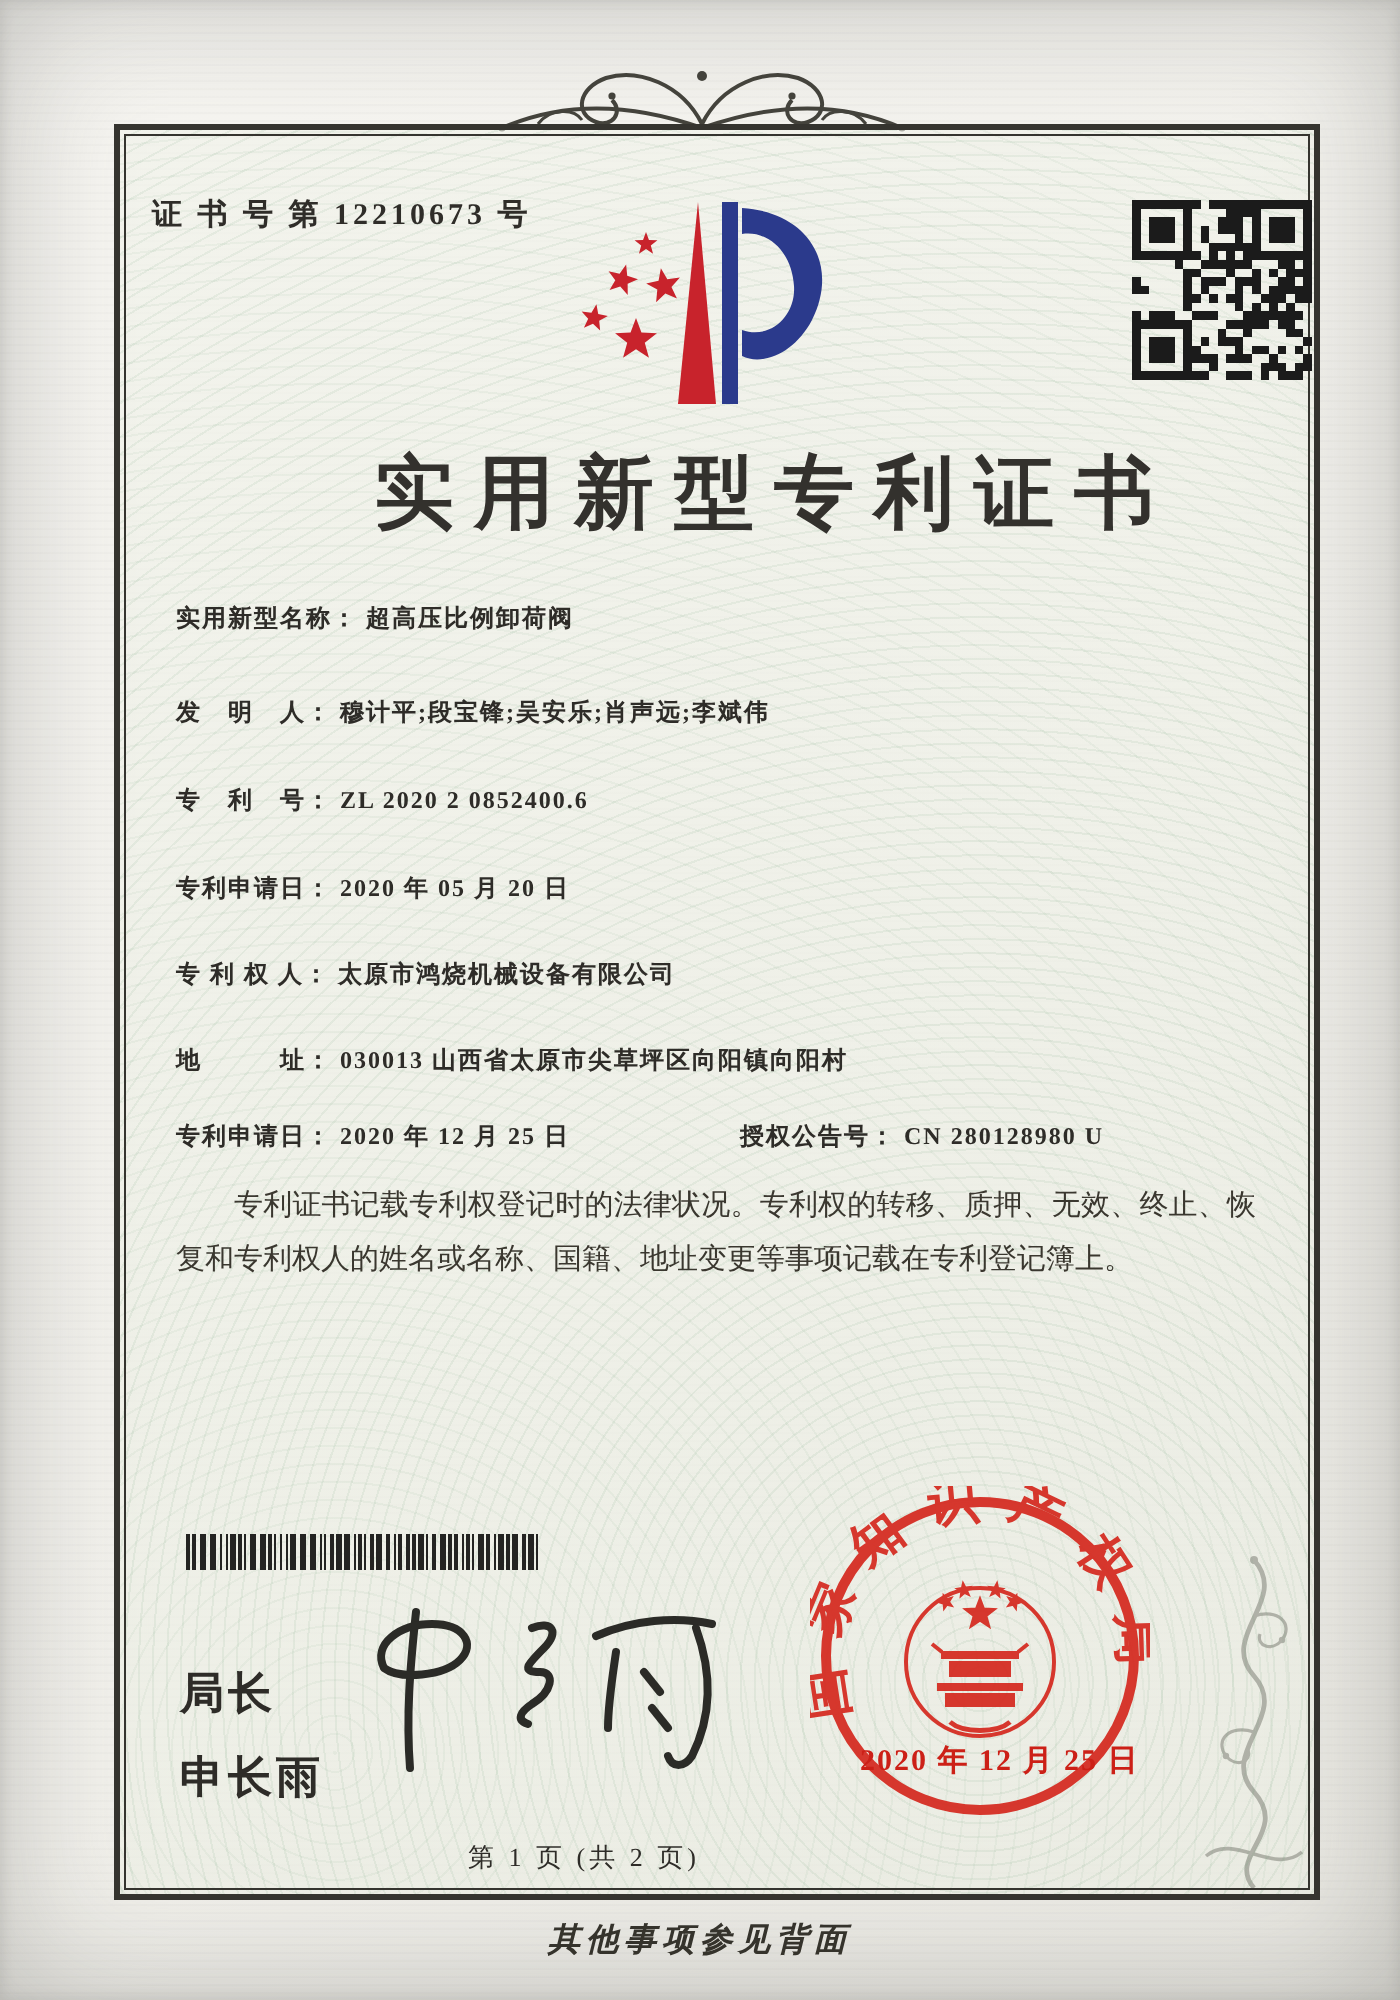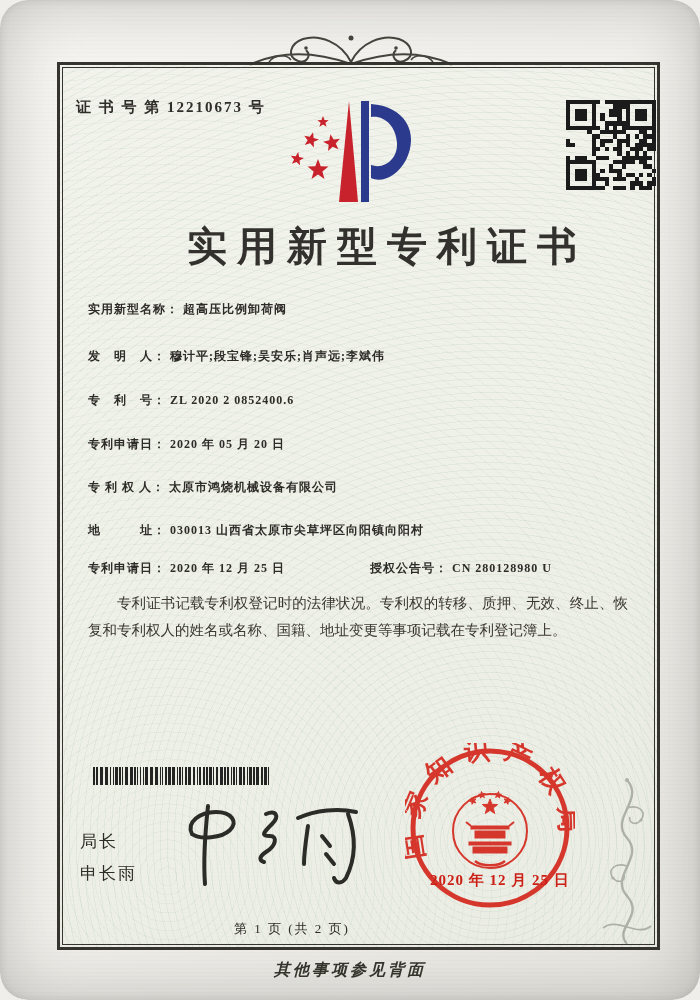--- a/index.html
+++ b/index.html
@@ -7,21 +7,20 @@
     width:700px;height:1000px;overflow:hidden;
     font-family:"Liberation Serif","DejaVu Serif",serif;
     background:#efeeea;
   }
   .page{
     position:relative;width:700px;height:1000px;
     background:
       repeating-linear-gradient(180deg, rgba(0,0,0,0.015) 0 1px, transparent 1px 4px),
       linear-gradient(135deg,#f7f6f2 0%,#f2f1ec 55%,#e9e8e2 100%);
     box-shadow:inset 0 0 70px rgba(90,90,85,0.35), inset 0 0 8px rgba(60,60,55,0.15);
-    border-radius:28px;
   }
   
   .frame{
     position:absolute;left:57px;top:62px;width:603px;height:888px;
     border:3px solid #35342f;box-sizing:border-box;
     background:
       repeating-radial-gradient(circle at 72% 88%, rgba(110,160,120,0.10) 0 1px, transparent 1px 7px),
       repeating-radial-gradient(circle at 18% 92%, rgba(110,160,120,0.07) 0 1px, transparent 1px 9px),
       linear-gradient(180deg, rgba(240,242,233,0.6), rgba(235,238,227,0.6));
   }
@@ -36,21 +35,21 @@
   .fields{position:absolute;left:88px;top:0;width:560px;}
   .frow{position:absolute;left:0;white-space:nowrap;font-size:12px;font-weight:600;color:#2e2c28;letter-spacing:1px;text-align:center;}
   .frow .lab{margin-right:4px;}
   .grant-no{position:absolute;left:282px;top:0;}
   .paras{
     position:absolute;left:88px;top:590px;width:540px;
     font-size:14.5px;line-height:1.85;color:#3a372f;text-align:justify;
   }
   .paras p{margin:0;text-indent:2em;}
   .barcode{position:absolute;left:93px;top:767px;width:178px;height:18px;}
-  .sig-block{position:absolute;left:80px;top:826px;font-size:17px;font-weight:400;color:#2e2c28;letter-spacing:2px;line-height:1.9;}
+  .sig-block{position:absolute;left:90px;top:826px;font-size:22px;font-weight:700;color:#2e2c28;letter-spacing:2px;line-height:1.9;}
   .signature{position:absolute;left:180px;top:792px;width:200px;height:100px;}
   .seal{position:absolute;left:405px;top:743px;width:170px;height:170px;opacity:0.92;}
   .seal-date{
     position:absolute;left:430px;top:871px;font-size:15px;font-weight:700;
     color:#cc2017;letter-spacing:1px;z-index:5;
   }
   .page-note{position:absolute;left:0;top:920px;width:584px;text-align:center;font-size:13px;color:#2e2c28;letter-spacing:2px;}
   .back-note{position:absolute;left:0;top:960px;width:700px;text-align:center;font-size:16px;font-weight:600;color:#35332c;letter-spacing:3px;font-style:italic;}
   .orn-top{position:absolute;left:245px;top:24px;width:212px;height:42px;}
   .orn-br{position:absolute;left:599px;top:778px;width:56px;height:168px;opacity:.85;}

